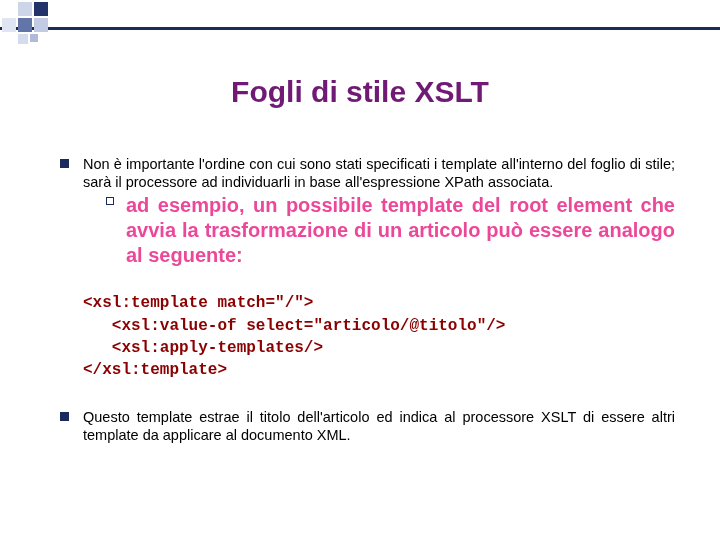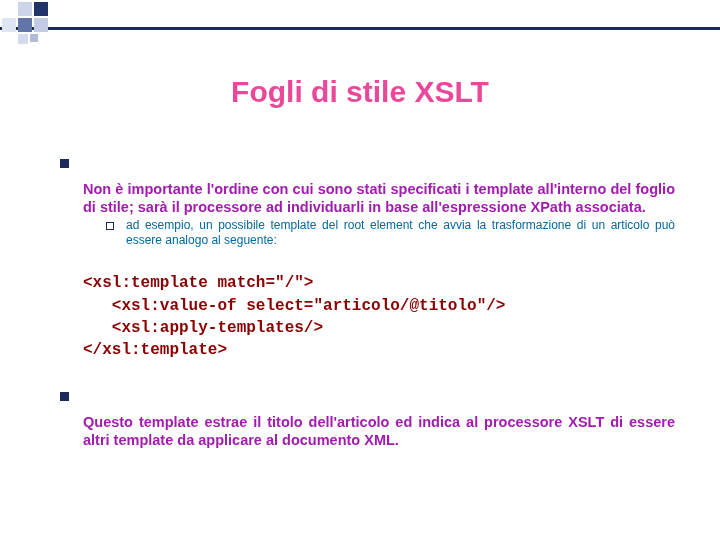--- a/index.html
+++ b/index.html
@@ -39,21 +39,21 @@
   .sq7 { top: 34px; left: 30px; width: 8px; height: 8px; background: #b0bbd9; }
 
   .slide-title {
     position: absolute;
     top: 75px;
     left: 0;
     width: 100%;
     text-align: center;
     font-size: 30px;
     font-weight: bold;
-    color: #ec4899;
+    color: #701a75;
   }
   .content {
     position: absolute;
     top: 155px;
     left: 60px;
     right: 45px;
   }
   .bullet-row {
     display: flex;
     align-items: flex-start;
@@ -62,45 +62,44 @@
   .bullet1 {
     width: 9px;
     height: 9px;
     background: #1a2a5a;
     flex-shrink: 0;
     margin-top: 4px;
     margin-right: 14px;
   }
   .bullet1-text {
     font-size: 14.5px;
-    font-weight: bold;
-    color: #a21caf;
+    font-weight: normal;
+    color: #000000;
     text-align: justify;
     line-height: 1.25;
-    margin-top: 25px;
   }
   .sub-row {
     display: flex;
     align-items: flex-start;
     margin-left: 23px;
     margin-top: 2px;
   }
   .bullet2 {
     width: 8px;
     height: 8px;
     border: 1.5px solid #1a2a5a;
     flex-shrink: 0;
     margin-top: 4px;
     margin-right: 12px;
     box-sizing: border-box;
   }
   .bullet2-text {
-    font-size: 12px;
-    font-weight: normal;
-    color: #0369a1;
+    font-size: 20px;
+    font-weight: bold;
+    color: #ec4899;
     text-align: justify;
     line-height: 1.25;
   }
   .code-block {
     margin-top: 24px;
     margin-left: 23px;
     font-family: "Courier New", Courier, monospace;
     font-size: 16px;
     font-weight: bold;
     color: #8b0000;

